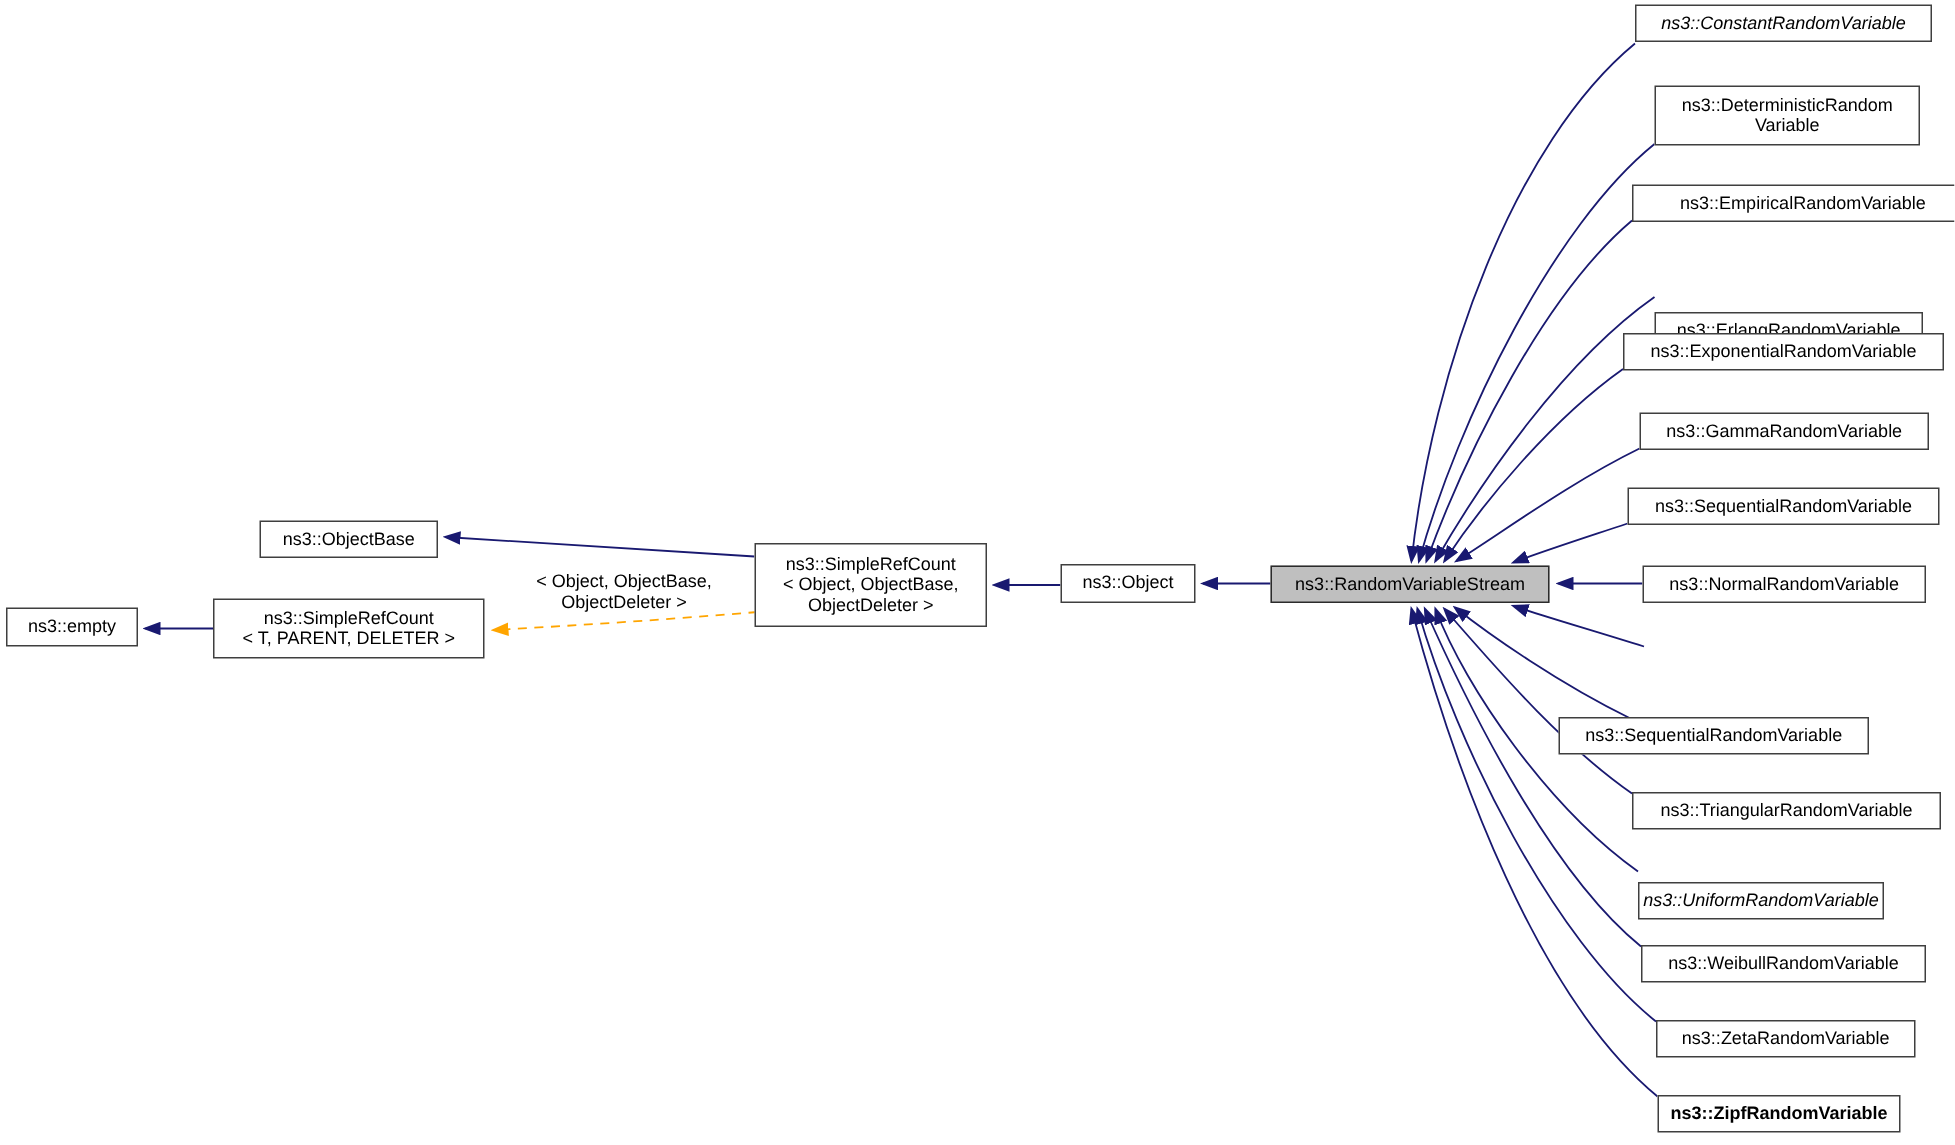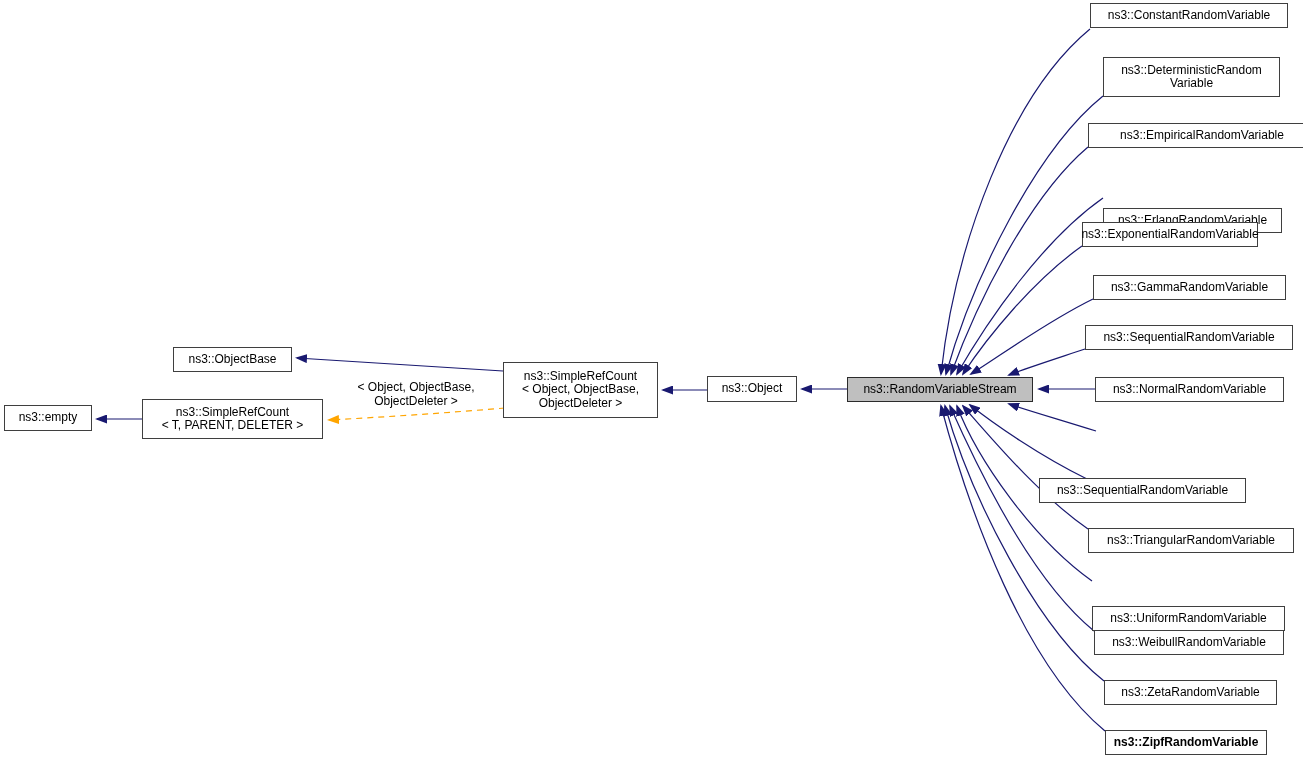--- a/index.html
+++ b/index.html
@@ -89,29 +89,29 @@
 
   <div class="node" style="left:4px; top:405px; width:88px; height:26px;">ns3::empty</div>
   <div class="node" style="left:142px; top:399px; width:181px; height:40px;">ns3::SimpleRefCount
 &lt; T, PARENT, DELETER &gt;</div>
   <div class="node" style="left:173px; top:347px; width:119px; height:25px;">ns3::ObjectBase</div>
   <div class="node" style="left:503px; top:362px; width:155px; height:56px;">ns3::SimpleRefCount
 &lt; Object, ObjectBase,
 ObjectDeleter &gt;</div>
   <div class="node" style="left:707px; top:376px; width:90px; height:26px;">ns3::Object</div>
   <div class="node highlighted" style="left:847px; top:377px; width:186px; height:25px;">ns3::RandomVariableStream</div>
-  <div class="node" style="left:1090px; top:3px; width:198px; height:25px;">ns3::ConstantRandomVariable</div>
+  <div class="node" style="left:1090px; top:3px; width:198px; height:25px;font-style:italic;">ns3::ConstantRandomVariable</div>
   <div class="node" style="left:1103px; top:57px; width:177px; height:40px;">ns3::DeterministicRandom
 Variable</div>
   <div class="node" style="left:1088px; top:123px; width:228px; height:25px;">ns3::EmpiricalRandomVariable</div>
   <div class="node" style="left:1103px; top:174px; width:179px; height:25px;margin-top:34px;">ns3::ErlangRandomVariable</div>
-  <div class="node" style="left:1082px; top:222px; width:176px; height:25px;">ns3::ExponentialRandomVariable</div>
+  <div class="node" style="left:1082px; top:222px; width:214px; height:25px;">ns3::ExponentialRandomVariable</div>
   <div class="node" style="left:1093px; top:275px; width:193px; height:25px;">ns3::GammaRandomVariable</div>
   <div class="node" style="left:1085px; top:325px; width:208px; height:25px;">ns3::SequentialRandomVariable</div>
   <div class="node" style="left:1095px; top:377px; width:189px; height:25px;">ns3::NormalRandomVariable</div>
   <div class="node" style="left:1039px; top:478px; width:207px; height:25px;">ns3::SequentialRandomVariable</div>
   <div class="node" style="left:1088px; top:528px; width:206px; height:25px;">ns3::TriangularRandomVariable</div>
-  <div class="node" style="left:1092px; top:606px; width:193px; height:25px;">ns3::UniformRandomVariable</div>
+  <div class="node" style="left:1092px; top:588px; width:164px; height:25px;font-style:italic;">ns3::UniformRandomVariable</div>
   <div class="node" style="left:1094px; top:630px; width:190px; height:25px;">ns3::WeibullRandomVariable</div>
   <div class="node" style="left:1104px; top:680px; width:173px; height:25px;">ns3::ZetaRandomVariable</div>
   <div class="node" style="left:1105px; top:730px; width:162px; height:25px;font-weight:bold;">ns3::ZipfRandomVariable</div>
 
 </div>
 
 </body></html>

